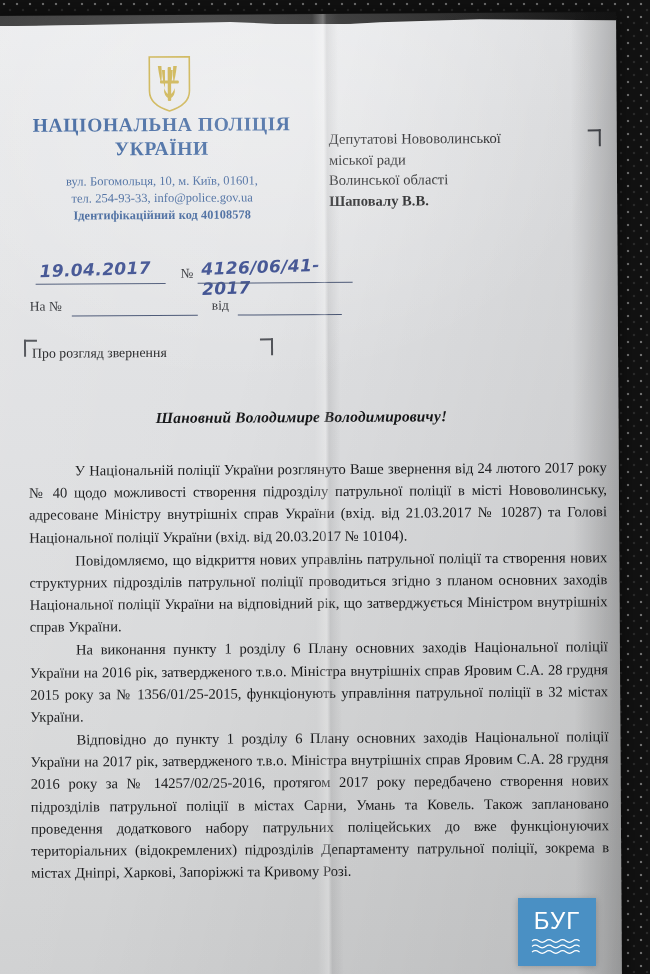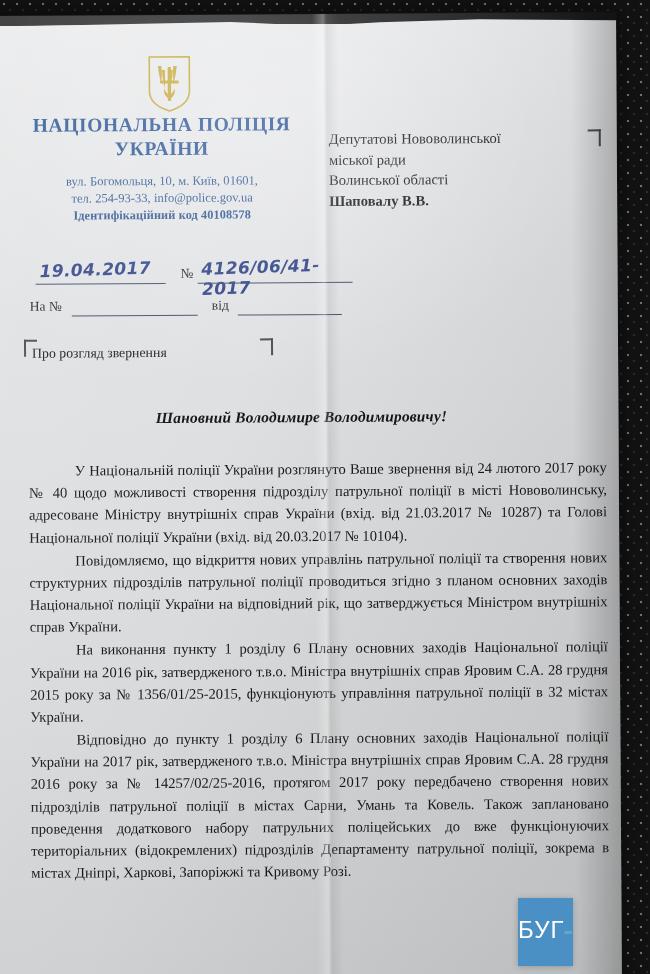--- a/index.html
+++ b/index.html
@@ -214,25 +214,25 @@
   .body p {
     margin: 0 0 1px 0;
     text-indent: 46px;
   }
 
   
   .bug-logo {
     position: absolute;
     left: 518px;
     top: 898px;
-    width: 55px;
+    width: 78px;
     height: 68px;
     background: #4a90c4;
     display: flex;
-    flex-direction: row;
+    flex-direction: column;
     align-items: center;
     justify-content: center;
     box-shadow: 0 1px 6px rgba(0,0,0,0.22);
   }
   .bug-text {
     color: #ffffff;
     font-family: "Liberation Sans", sans-serif;
     font-size: 24px;
     font-weight: normal;
     letter-spacing: 1px;

